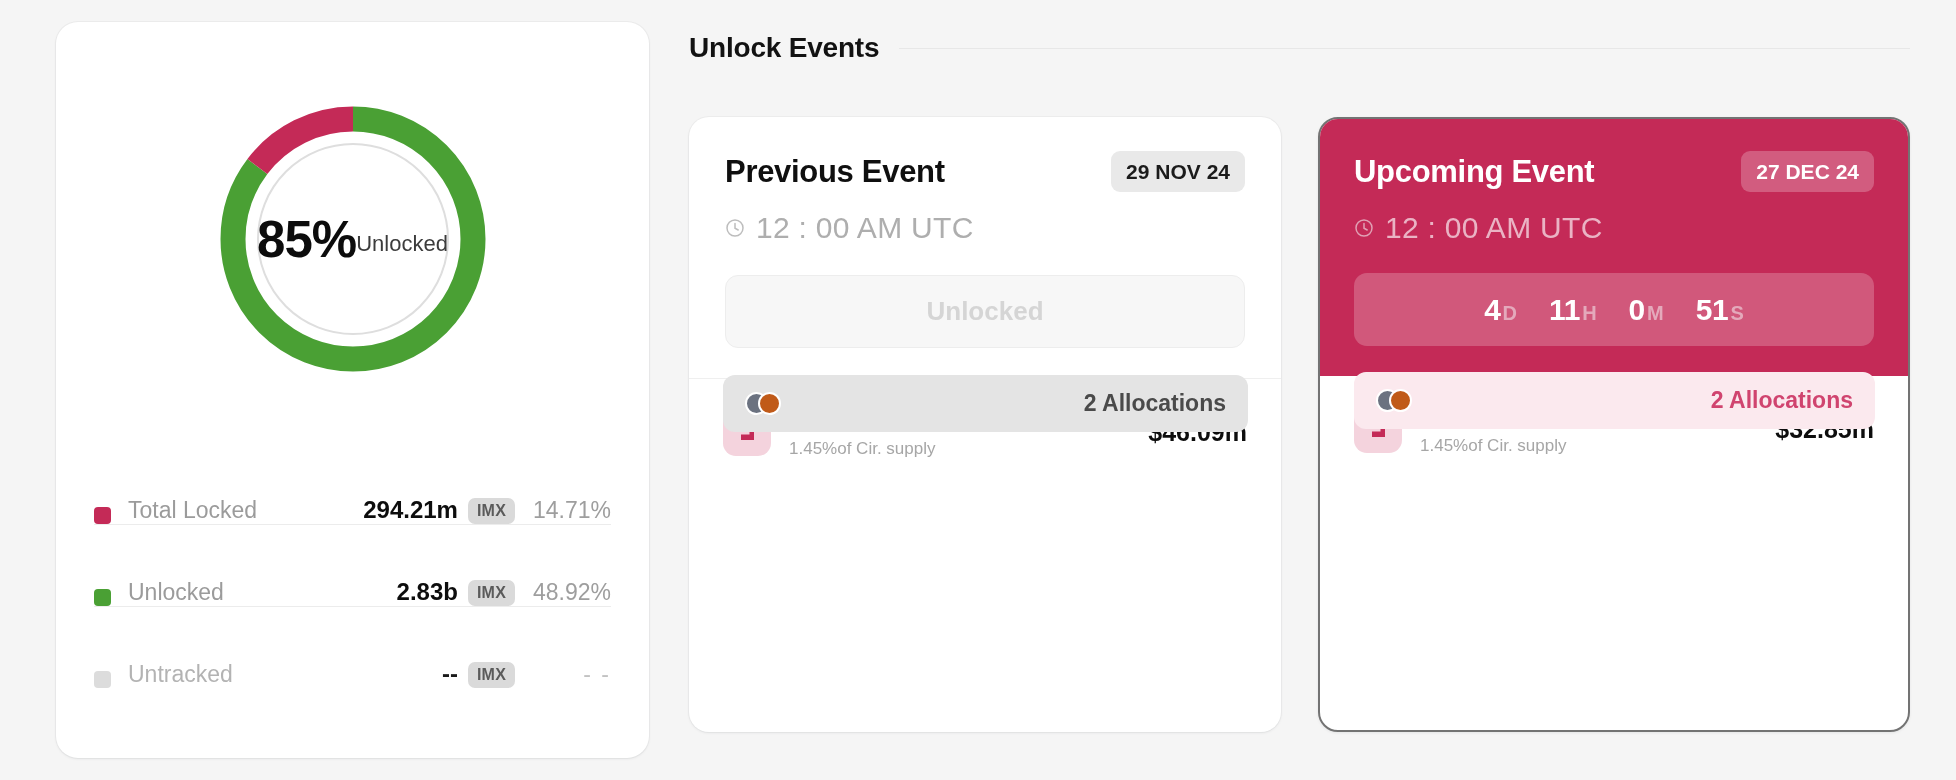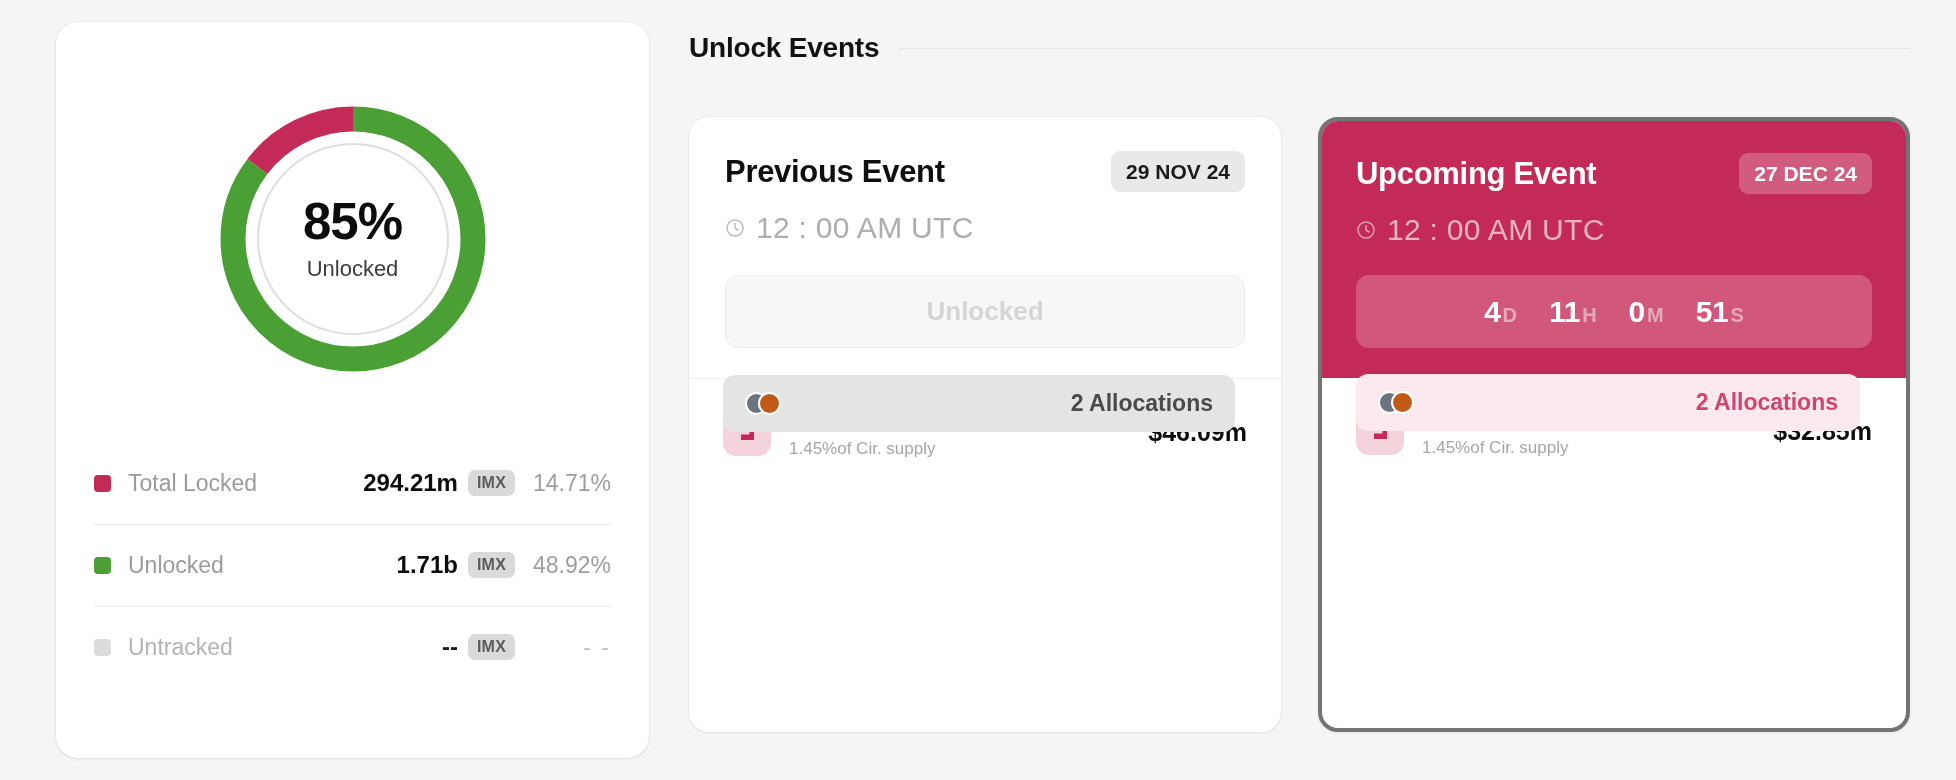--- a/index.html
+++ b/index.html
@@ -47,21 +47,20 @@
     width: 274px;
     height: 274px;
     position: relative;
   }
   .donut-svg { display:block; }
 
   .donut-center {
     position: absolute;
     inset: 0;
     display: flex;
-    flex-direction: column;
     align-items: center;
     justify-content: center;
   }
   .donut-pct {
     font-size: 51px;
     font-weight: 800;
     color: #0c0c0c;
     letter-spacing: -1px;
     line-height: 1;
   }
@@ -71,21 +70,21 @@
     margin-top: 9px;
   }
 
   
   .legend {
     margin-top: 66px;
     padding: 0 2px;
   }
   .legend-row {
     display: flex;
-    align-items: center;
+    align-items: flex-end;
     height: 82px;
     position: relative;
   }
   .legend-row + .legend-row::before {
     content: "";
     position: absolute;
     top: 0; left: 0; right: 0;
     height: 1px;
     background: #ececec;
   }
@@ -175,21 +174,21 @@
     box-shadow: 0 1px 3px rgba(16,24,40,.07), 0 0 0 1px rgba(16,24,40,.03);
     height: 615px;
   }
   .event-card.prev .card-top { padding: 34px 36px 30px 36px; }
   .event-card.prev .divider { height:1px; background:#efefef; }
 
   
   .event-card.up {
     height: 615px;
     background: #ffffff;
-    border: 4px solid #737373;
+    border: 2px solid #737373;
     box-shadow: 0 1px 3px rgba(16,24,40,.07);
   }
   .event-card.up .card-top {
     background: #c42a57;
     padding: 32px 34px 30px 34px;
   }
 
   .card-head {
     display: flex;
     align-items: center;
@@ -312,21 +311,21 @@
   .alloc-usd {
     font-size: 25px;
     font-weight: 700;
     color: #0d0d0d;
     white-space: nowrap;
   }
 
   .alloc-footer {
     position: absolute;
     left: 34px;
-    right: 46px;
+    right: 33px;
     bottom: 27px;
     height: 57px;
     border-radius: 12px;
     background: #e4e4e4;
     display: flex;
     align-items: center;
     justify-content: space-between;
     padding: 0 22px;
   }
   .event-card.up .alloc-footer { background: #fbe9ee; }
@@ -374,21 +373,21 @@
         <span class="legend-swatch" style="background:#c42a57"></span>
         <span class="legend-label">Total Locked</span>
         <span class="legend-amount">294.21m</span>
         <span class="ticker-chip">IMX</span>
         <span class="legend-pct">14.71%</span>
       </div>
 
       <div class="legend-row">
         <span class="legend-swatch" style="background:#4aa034"></span>
         <span class="legend-label">Unlocked</span>
-        <span class="legend-amount">1.71b</span>
+        <span class="legend-amount">2.83b</span>
         <span class="ticker-chip">IMX</span>
         <span class="legend-pct">48.92%</span>
       </div>
 
       <div class="legend-row dim">
         <span class="legend-swatch" style="background:#dcdcdc"></span>
         <span class="legend-label">Untracked</span>
         <span class="legend-amount muted">--</span>
         <span class="ticker-chip">IMX</span>
         <span class="legend-pct">- -</span>

